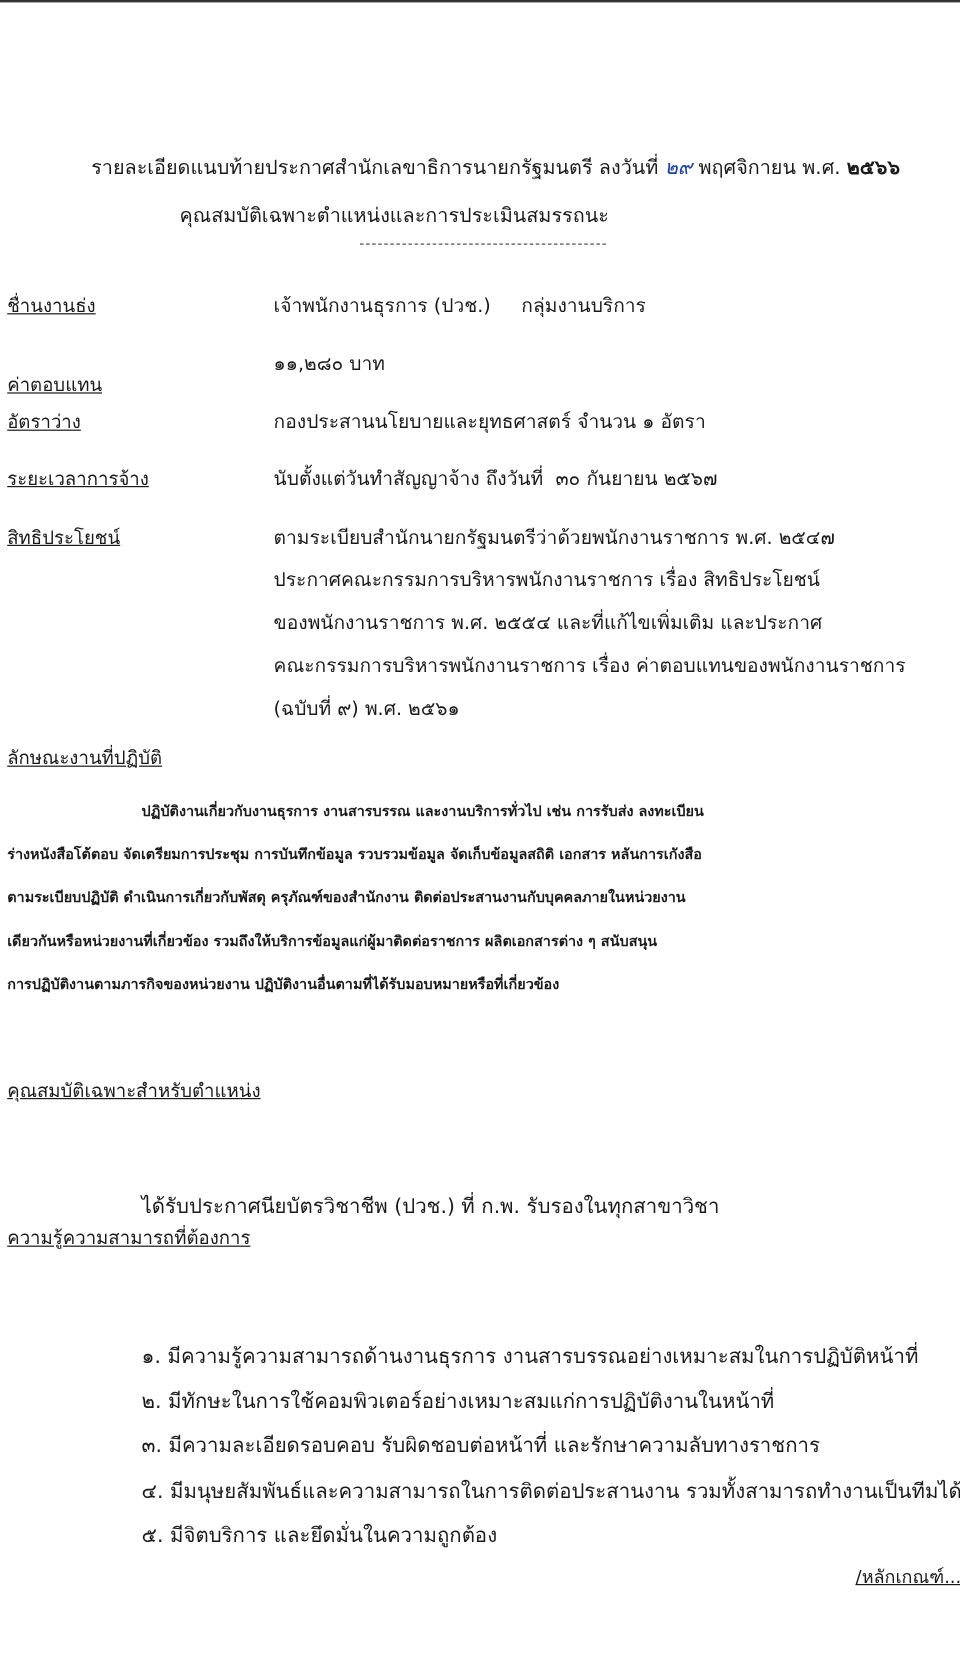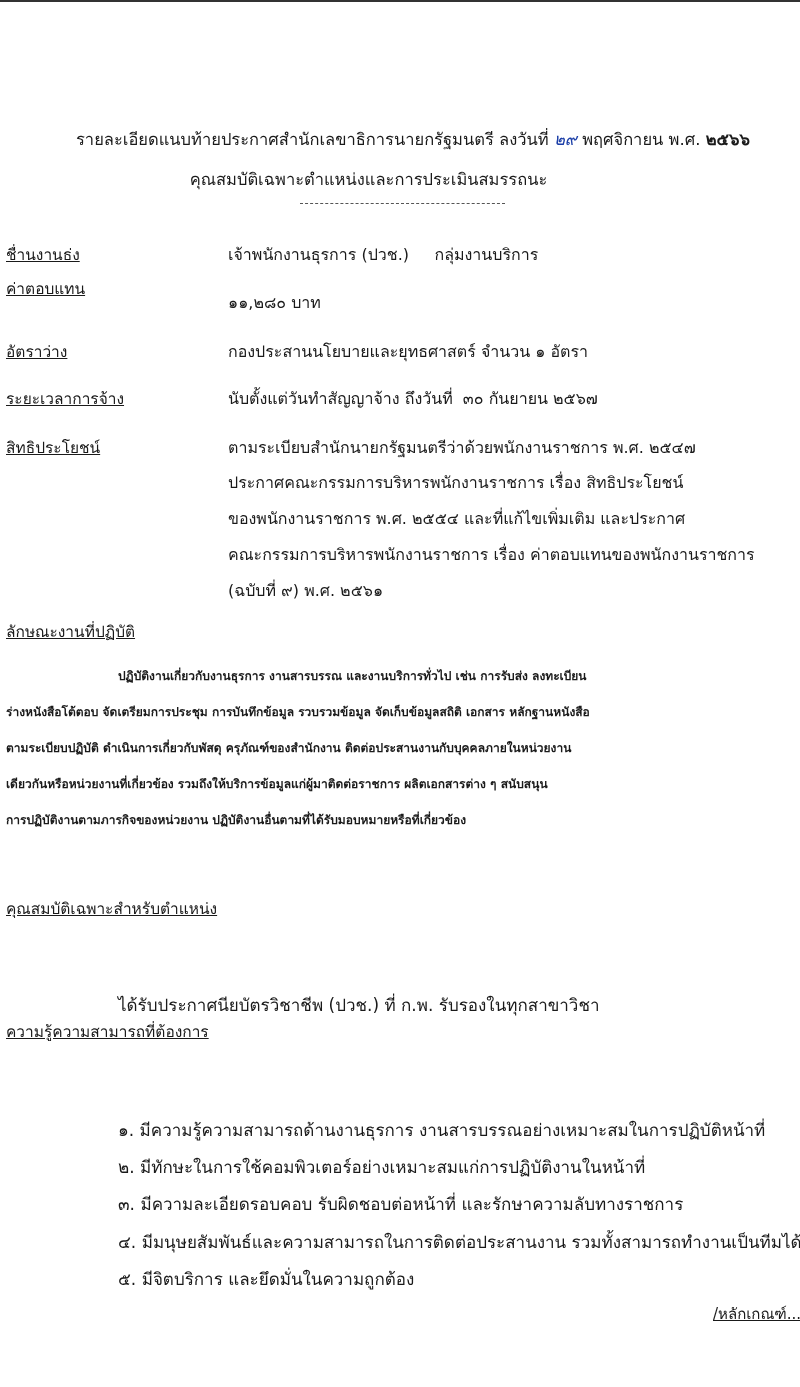--- a/index.html
+++ b/index.html
@@ -5,21 +5,21 @@
   html, body { margin: 0; padding: 0; }
   body {
     width: 800px; height: 1387px; overflow: hidden;
     background: #ffffff; color: #1a1a1a;
     font-family: "DejaVu Sans", "Liberation Sans", sans-serif;
     position: relative;
   }
   .topline { position: absolute; left: 0; top: 0; width: 800px; height: 2px; background: #333; }
   .abs { position: absolute; white-space: nowrap; }
   .title1 { top: 126px; left: 0; width: 800px; text-align: center; font-size: 16.5px; padding-left: 26px; box-sizing: border-box; }
-  .title2 { top: 166px; left: 0; width: 657px; text-align: center; font-size: 16.5px; margin-left: 40px; }
+  .title2 { top: 166px; left: 0; width: 657px; text-align: center; font-size: 16.5px; }
   .blue { color: #1c3fa8; font-style: italic; }
   .bold { font-weight: bold; }
   .dashes { top: 203px; left: 300px; width: 205px; border-top: 1px dashed #555; height: 0; }
   .label { left: 6px; font-size: 15.5px; text-decoration: underline; }
   .value { left: 228px; font-size: 16px; }
   .section { left: 6px; font-size: 15.5px; text-decoration: underline; text-align: center; }
   .para { left: 6px; font-size: 12px; font-weight: bold; }
   .item { left: 118px; font-size: 17px; margin-top: 48px; }
   .footer-next { top: 1302px; left: 713px; font-size: 15px; text-decoration: underline; }
 </style>
@@ -33,39 +33,39 @@
   <span class="blue">๒๙</span>
   <span>พฤศจิกายน พ.ศ.</span>
   <span class="bold">๒๕๖๖</span>
 </div>
 <div class="abs title2">คุณสมบัติเฉพาะตำแหน่งและการประเมินสมรรถนะ</div>
 <div class="abs dashes"></div>
 
 <div class="abs label" style="top:242px">ชื่านงานธ่ง</div>
 <div class="abs value" style="top:242px; white-space:pre">เจ้าพนักงานธุรการ (ปวช.)     กลุ่มงานบริการ</div>
 
-<div class="abs label" style="top:276px">ค่าตอบแทน</div>
+<div class="abs label" style="top:308px">ค่าตอบแทน</div>
 <div class="abs value" style="top:290px">๑๑,๒๘๐ บาท</div>
 
 <div class="abs label" style="top:339px">อัตราว่าง</div>
 <div class="abs value" style="top:339px">กองประสานนโยบายและยุทธศาสตร์ จำนวน ๑ อัตรา</div>
 
 <div class="abs label" style="top:386px">ระยะเวลาการจ้าง</div>
 <div class="abs value" style="top:386px; white-space:pre">นับตั้งแต่วันทำสัญญาจ้าง ถึงวันที่  ๓๐ กันยายน ๒๕๖๗</div>
 
 <div class="abs label" style="top:435px">สิทธิประโยชน์</div>
 <div class="abs value" style="top:435px">ตามระเบียบสำนักนายกรัฐมนตรีว่าด้วยพนักงานราชการ พ.ศ. ๒๕๔๗</div>
 <div class="abs value" style="top:470px">ประกาศคณะกรรมการบริหารพนักงานราชการ เรื่อง สิทธิประโยชน์</div>
 <div class="abs value" style="top:506px">ของพนักงานราชการ พ.ศ. ๒๕๕๔ และที่แก้ไขเพิ่มเติม และประกาศ</div>
 <div class="abs value" style="top:542px">คณะกรรมการบริหารพนักงานราชการ เรื่อง ค่าตอบแทนของพนักงานราชการ</div>
 <div class="abs value" style="top:578px">(ฉบับที่ ๙) พ.ศ. ๒๕๖๑</div>
 
 <div class="abs section" style="top:619px">ลักษณะงานที่ปฏิบัติ</div>
 <div class="abs para" style="top:666px; left:118px">ปฏิบัติงานเกี่ยวกับงานธุรการ งานสารบรรณ และงานบริการทั่วไป เช่น การรับส่ง ลงทะเบียน</div>
-<div class="abs para" style="top:702px">ร่างหนังสือโต้ตอบ จัดเตรียมการประชุม การบันทึกข้อมูล รวบรวมข้อมูล จัดเก็บข้อมูลสถิติ เอกสาร หลักฐานหนังสือ</div>
+<div class="abs para" style="top:702px">ร่างหนังสือโต้ตอบ จัดเตรียมการประชุม การบันทึกข้อมูล รวบรวมข้อมูล จัดเก็บข้อมูลสถิติ เอกสาร หลันการเกังสือ</div>
 <div class="abs para" style="top:738px">ตามระเบียบปฏิบัติ ดำเนินการเกี่ยวกับพัสดุ ครุภัณฑ์ของสำนักงาน ติดต่อประสานงานกับบุคคลภายในหน่วยงาน</div>
 <div class="abs para" style="top:774px">เดียวกันหรือหน่วยงานที่เกี่ยวข้อง รวมถึงให้บริการข้อมูลแก่ผู้มาติดต่อราชการ ผลิตเอกสารต่าง ๆ สนับสนุน</div>
 <div class="abs para" style="top:810px">การปฏิบัติงานตามภารกิจของหน่วยงาน ปฏิบัติงานอื่นตามที่ได้รับมอบหมายหรือที่เกี่ยวข้อง</div>
 
 <div class="abs section" style="top:896px">คุณสมบัติเฉพาะสำหรับตำแหน่ง</div>
 <div class="abs item" style="top:943px">ได้รับประกาศนียบัตรวิชาชีพ (ปวช.) ที่ ก.พ. รับรองในทุกสาขาวิชา</div>
 
 <div class="abs section" style="top:1019px">ความรู้ความสามารถที่ต้องการ</div>
 <div class="abs item" style="top:1068px">๑. มีความรู้ความสามารถด้านงานธุรการ งานสารบรรณอย่างเหมาะสมในการปฏิบัติหน้าที่</div>
 <div class="abs item" style="top:1105px">๒. มีทักษะในการใช้คอมพิวเตอร์อย่างเหมาะสมแก่การปฏิบัติงานในหน้าที่</div>

